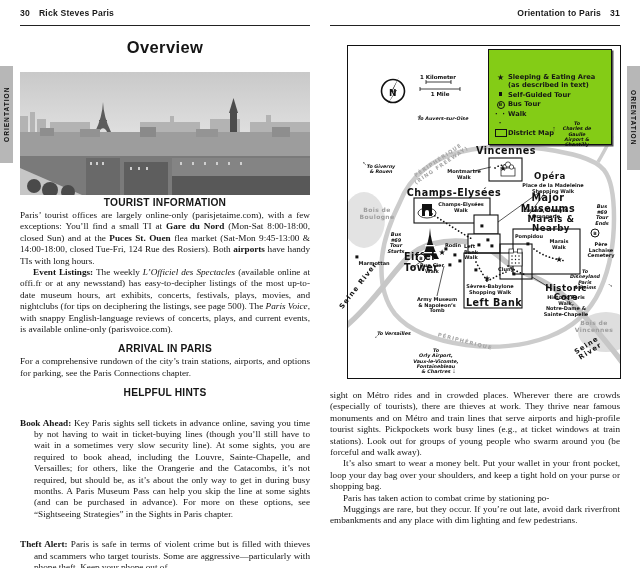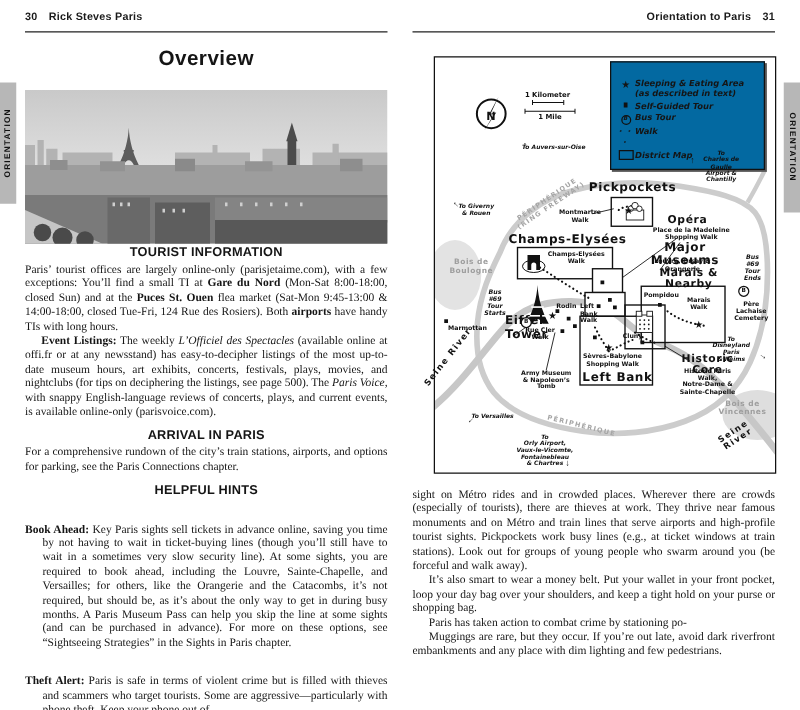--- a/index.html
+++ b/index.html
@@ -40,23 +40,23 @@
   p.para.ind{text-indent:13px;}
   p.para.hang{padding-left:14px;text-indent:-14px;text-align:justify;margin-top:19px;}
   .b{font-weight:bold;} .i{font-style:italic;font-family:Liberation Serif, serif;}
 
   
   #map{position:absolute;left:27px;top:45px;width:272px;height:332px;border:1.2px solid #111;background:#fff;}
   #mapsvg{position:absolute;left:0;top:0;}
   .maptitle{position:absolute;left:6px;top:2px;background:#000;color:#fff;
       font-family:"Liberation Sans",sans-serif;font-weight:bold;font-size:11px;
       letter-spacing:1.8px;padding:4px 8px 4px 9px;}
-  .legend{position:absolute;right:8px;top:3px;width:116px;background:#0369a1;border:1.3px solid #111;
-      box-shadow:1.5px 1.5px 0 0 #555;padding:12px 2px 4px 4px;
-      font-family:"DejaVu Sans",sans-serif;font-size:6.7px;font-weight:bold;line-height:1.25;font-style:italic;}
+  .legend{position:absolute;right:8px;top:3px;width:116px;background:#84cc16;border:1.3px solid #111;
+      box-shadow:1.5px 1.5px 0 0 #555;padding:22px 2px 4px 4px;
+      font-family:"DejaVu Sans",sans-serif;font-size:6.7px;font-weight:bold;line-height:1.25;}
   .lgrow{display:flex;align-items:flex-start;margin:1px 0;}
   .lgicon{width:15px;flex:0 0 15px;text-align:center;position:relative;}
   .lgtext{white-space:pre-line;}
   .lgicon.star::before{content:"★";font-size:8px;}
   .lgicon.square::before{content:"";display:inline-block;width:3.5px;height:3.5px;background:#111;margin-bottom:1px;}
   .lgicon.bus::before{content:"B";display:inline-block;width:6px;height:6px;border:.9px solid #111;
       border-radius:50%;font-size:4.5px;line-height:6px;}
   .lgicon.walk::before{content:"· · ·";font-size:7px;letter-spacing:1px;}
   .lgicon.district::before{content:"";display:inline-block;width:10px;height:6px;border:1px solid #111;}
 
@@ -301,21 +301,21 @@
         <div class="mlabel scale" style="left: 90px; top: 31px;">1 Kilometer</div>
         <div class="mlabel scale" style="left: 92px; top: 48px;">1 Mile</div>
         <div class="mlabel dest" style="left: 95px; top: 73px;">To Auvers-sur-Oise</div>
         <div class="mlabel dest" style="left: 229px; top: 88px;">To
 Charles de Gaulle
 Airport &amp; Chantilly</div>
         <div class="mlabel dest" style="left: 33px; top: 123px;">To Giverny
 &amp; Rouen</div>
         <div class="mlabel road" style="left: 92px; top: 117px; transform: translate(-50%, -50%) rotate(-34deg);">PÉRIPHÉRIQUE
 (RING FREEWAY)</div>
-        <div class="mlabel district lg" style="left: 158px; top: 105px;">Pickpockets</div>
+        <div class="mlabel district lg" style="left: 158px; top: 105px;">Vincennes</div>
         <div class="mlabel small" style="left: 116px; top: 128px;">Montmartre
 Walk</div>
         <div class="mlabel district" style="left: 202px; top: 131px;">Opéra</div>
         <div class="mlabel small" style="left: 205px; top: 142px;">Place de la Madeleine
 Shopping Walk</div>
         <div class="mlabel district lg" style="left: 106px; top: 147px;">Champs-Elysées</div>
         <div class="mlabel small" style="left: 113px; top: 161px;">Champs-Elysées
 Walk</div>
         <div class="mlabel district lg" style="left: 200px; top: 158px;">Major Museums</div>
         <div class="mlabel small" style="left: 198px; top: 167px;">Louvre, Orsay &amp; Orangerie</div>

